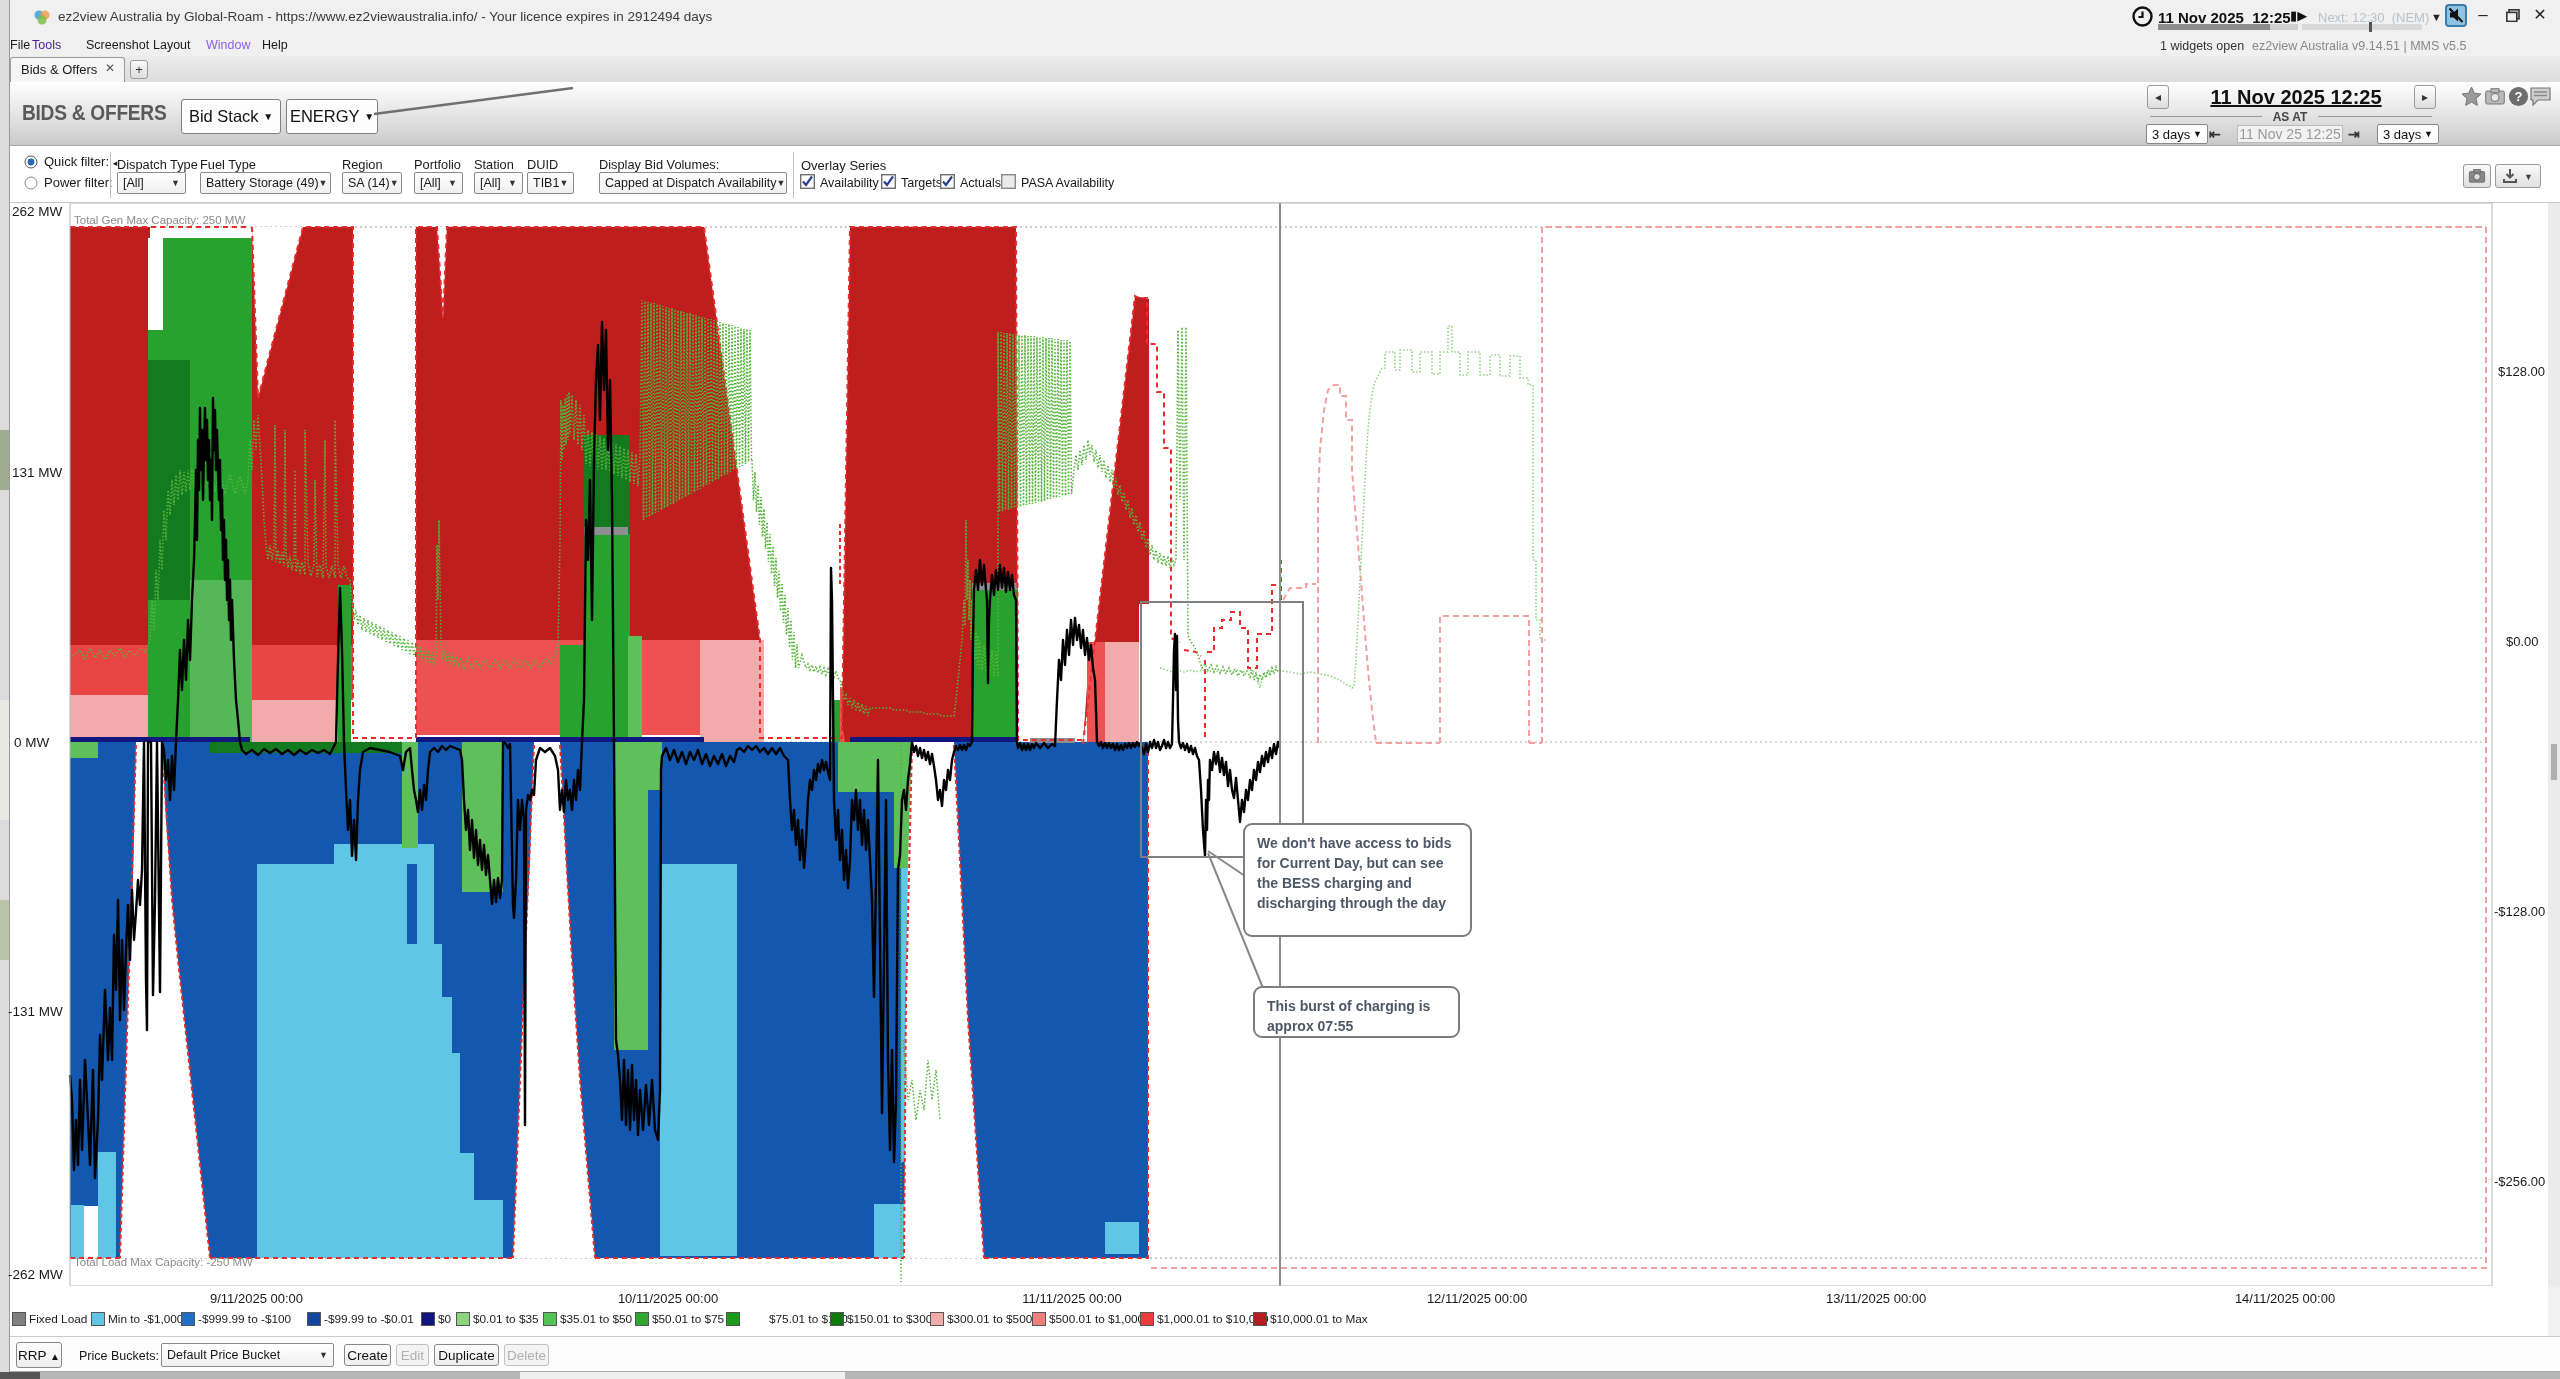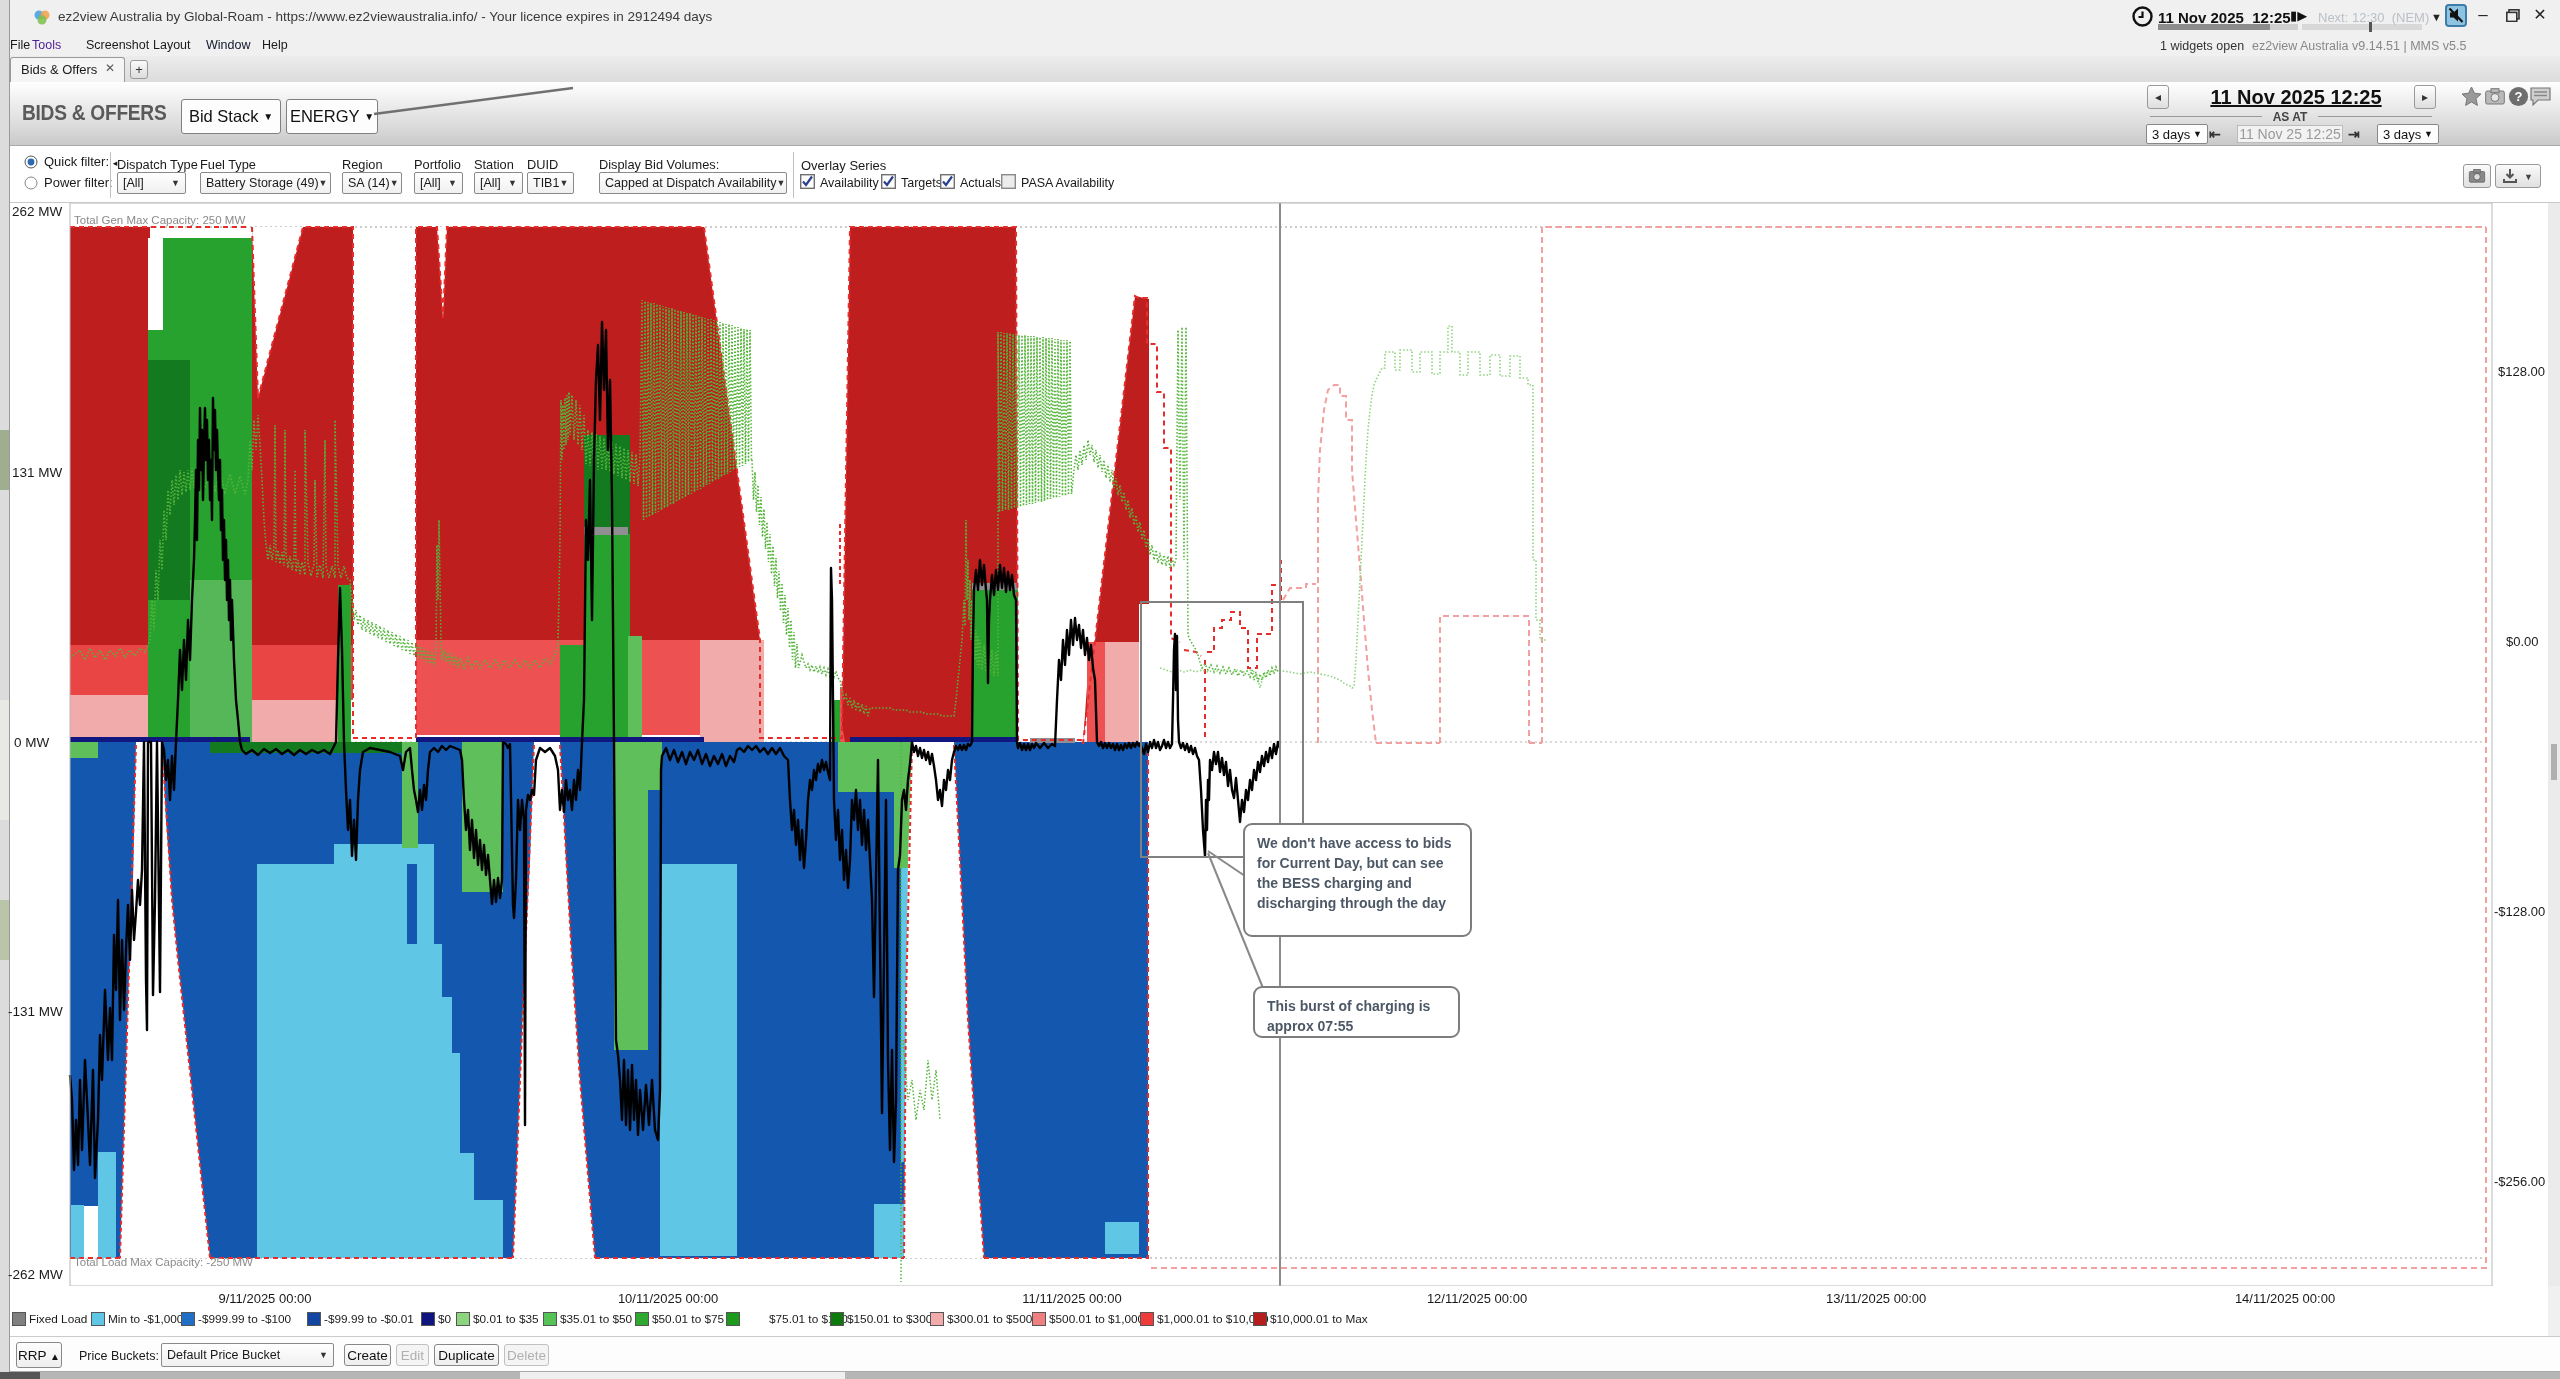--- a/index.html
+++ b/index.html
@@ -33,21 +33,21 @@
     <svg class="abs" style="left:2506px;top:9px" width="14" height="13" viewBox="0 0 14 13">
       <rect x="3" y="0.8" width="10" height="9" fill="none" stroke="#333" stroke-width="1.6"></rect>
       <rect x="0.8" y="3.4" width="10" height="9" fill="#f0f0f0" stroke="#333" stroke-width="1.6"></rect>
     </svg>
     <div style="position:absolute;left:2527px;top:2px;width:26px;height:26px;font-size:16px;color:#222;text-align:center;line-height:26px">✕</div>
     <div style="position:absolute;left:10px;top:33px;width:2550px;height:23px;background:#f0f0f0"></div>
     <div style="position:absolute;left:10px;top:38px;font-size:12.5px;color:#1a1a1a">File</div>
     <div style="position:absolute;left:32px;top:38px;font-size:12.5px;color:#4c1d95">Tools</div>
     <div style="position:absolute;left:86px;top:38px;font-size:12.5px;color:#1a1a1a">Screenshot</div>
     <div style="position:absolute;left:153px;top:38px;font-size:12.5px;color:#1a1a1a">Layout</div>
-    <div style="position:absolute;left:206px;top:38px;font-size:12.5px;color:#0f172a">Window</div>
+    <div style="position:absolute;left:206px;top:38px;font-size:12.5px;color:#8b5cf6">Window</div>
     <div style="position:absolute;left:262px;top:38px;font-size:12.5px;color:#1a1a1a">Help</div>
     <div style="position:absolute;left:2160px;top:39px;font-size:12.5px;color:#333;white-space:nowrap">1 widgets open</div>
     <div style="position:absolute;left:2252px;top:39px;font-size:12.5px;color:#888;white-space:nowrap">ez2view Australia v9.14.51 | MMS v5.5</div>
     <div style="position:absolute;left:10px;top:56px;width:2550px;height:26px;background:linear-gradient(#ececec,#dcdcdc)"></div>
     <div style="position:absolute;left:10px;top:57px;width:115px;height:25px;background:#f5f5f5;border:1px solid #9a9a9a;border-bottom:none;border-radius:3px 3px 0 0"></div>
     <div style="position:absolute;left:21px;top:62px;font-size:13px;color:#1a1a1a">Bids &amp; Offers</div>
     <div style="position:absolute;left:105px;top:61px;font-size:12px;color:#555">✕</div>
     <div style="position:absolute;left:130px;top:60px;width:18px;height:19px;background:linear-gradient(#fafafa,#ddd);border:1px solid #9a9a9a;border-radius:3px;text-align:center;line-height:18px;font-size:13px;color:#333">+</div>
     <div style="position:absolute;left:10px;top:82px;width:2550px;height:64px;background:linear-gradient(#ffffff,#d8d8d8 75%,#c9c9c9);border-bottom:1px solid #aaa"></div>
     <div style="position:absolute;left:22px;top:100px;font-size:22px;font-weight:bold;color:#5a5a5a;letter-spacing:-0.3px;transform:scale(0.87,1);transform-origin:left top;white-space:nowrap">BIDS &amp; OFFERS</div>
@@ -219,21 +219,21 @@
     <div style="position:absolute;left:12px;top:465px;font-size:13.5px;color:#1a1a1a">131 MW</div>
     <div style="position:absolute;left:14px;top:735px;font-size:13.5px;color:#1a1a1a">0 MW</div>
     <div style="position:absolute;left:8px;top:1004px;font-size:13.5px;color:#1a1a1a">-131 MW</div>
     <div style="position:absolute;left:8px;top:1267px;font-size:13.5px;color:#1a1a1a">-262 MW</div>
     <div style="position:absolute;left:2498px;top:364px;font-size:13px;color:#1a1a1a">$128.00</div>
     <div style="position:absolute;left:2506px;top:634px;font-size:13px;color:#1a1a1a">$0.00</div>
     <div style="position:absolute;left:2494px;top:904px;font-size:13px;color:#1a1a1a">-$128.00</div>
     <div style="position:absolute;left:2494px;top:1174px;font-size:13px;color:#1a1a1a">-$256.00</div>
     <div style="position:absolute;left:74px;top:214px;font-size:11.5px;color:#8a8a8a">Total Gen Max Capacity: 250 MW</div>
     <div style="position:absolute;left:74px;top:1256px;font-size:11.5px;color:#8a8a8a">Total Load Max Capacity: -250 MW</div>
-    <div style="position:absolute;left:210px;top:1291px;width:110px;text-align:center;font-size:13px;color:#1a1a1a">9/11/2025 00:00</div>
+    <div style="position:absolute;left:210px;top:1291px;width:110px;font-size:13px;color:#1a1a1a">9/11/2025 00:00</div>
     <div style="position:absolute;left:613px;top:1291px;width:110px;text-align:center;font-size:13px;color:#1a1a1a">10/11/2025 00:00</div>
     <div style="position:absolute;left:1017px;top:1291px;width:110px;text-align:center;font-size:13px;color:#1a1a1a">11/11/2025 00:00</div>
     <div style="position:absolute;left:1422px;top:1291px;width:110px;text-align:center;font-size:13px;color:#1a1a1a">12/11/2025 00:00</div>
     <div style="position:absolute;left:1826px;top:1291px;width:110px;text-align:left;font-size:13px;color:#1a1a1a">13/11/2025 00:00</div>
     <div style="position:absolute;left:2230px;top:1291px;width:110px;text-align:center;font-size:13px;color:#1a1a1a">14/11/2025 00:00</div>
     <div style="position:absolute;left:2551px;top:744px;width:6px;height:36px;background:#b0b0b0"></div>
     <div style="position:absolute;left:1140px;top:601px;width:164px;height:257px;border:2px solid #808080"></div>
     <svg class="abs" style="left:0;top:0" width="2560" height="1379" viewBox="0 0 2560 1379" pointer-events="none">
       <line x1="374" y1="114" x2="573" y2="88" stroke="#707070" stroke-width="2.5"></line>
       <line x1="1208" y1="851" x2="1245" y2="876" stroke="#888" stroke-width="2"></line>

